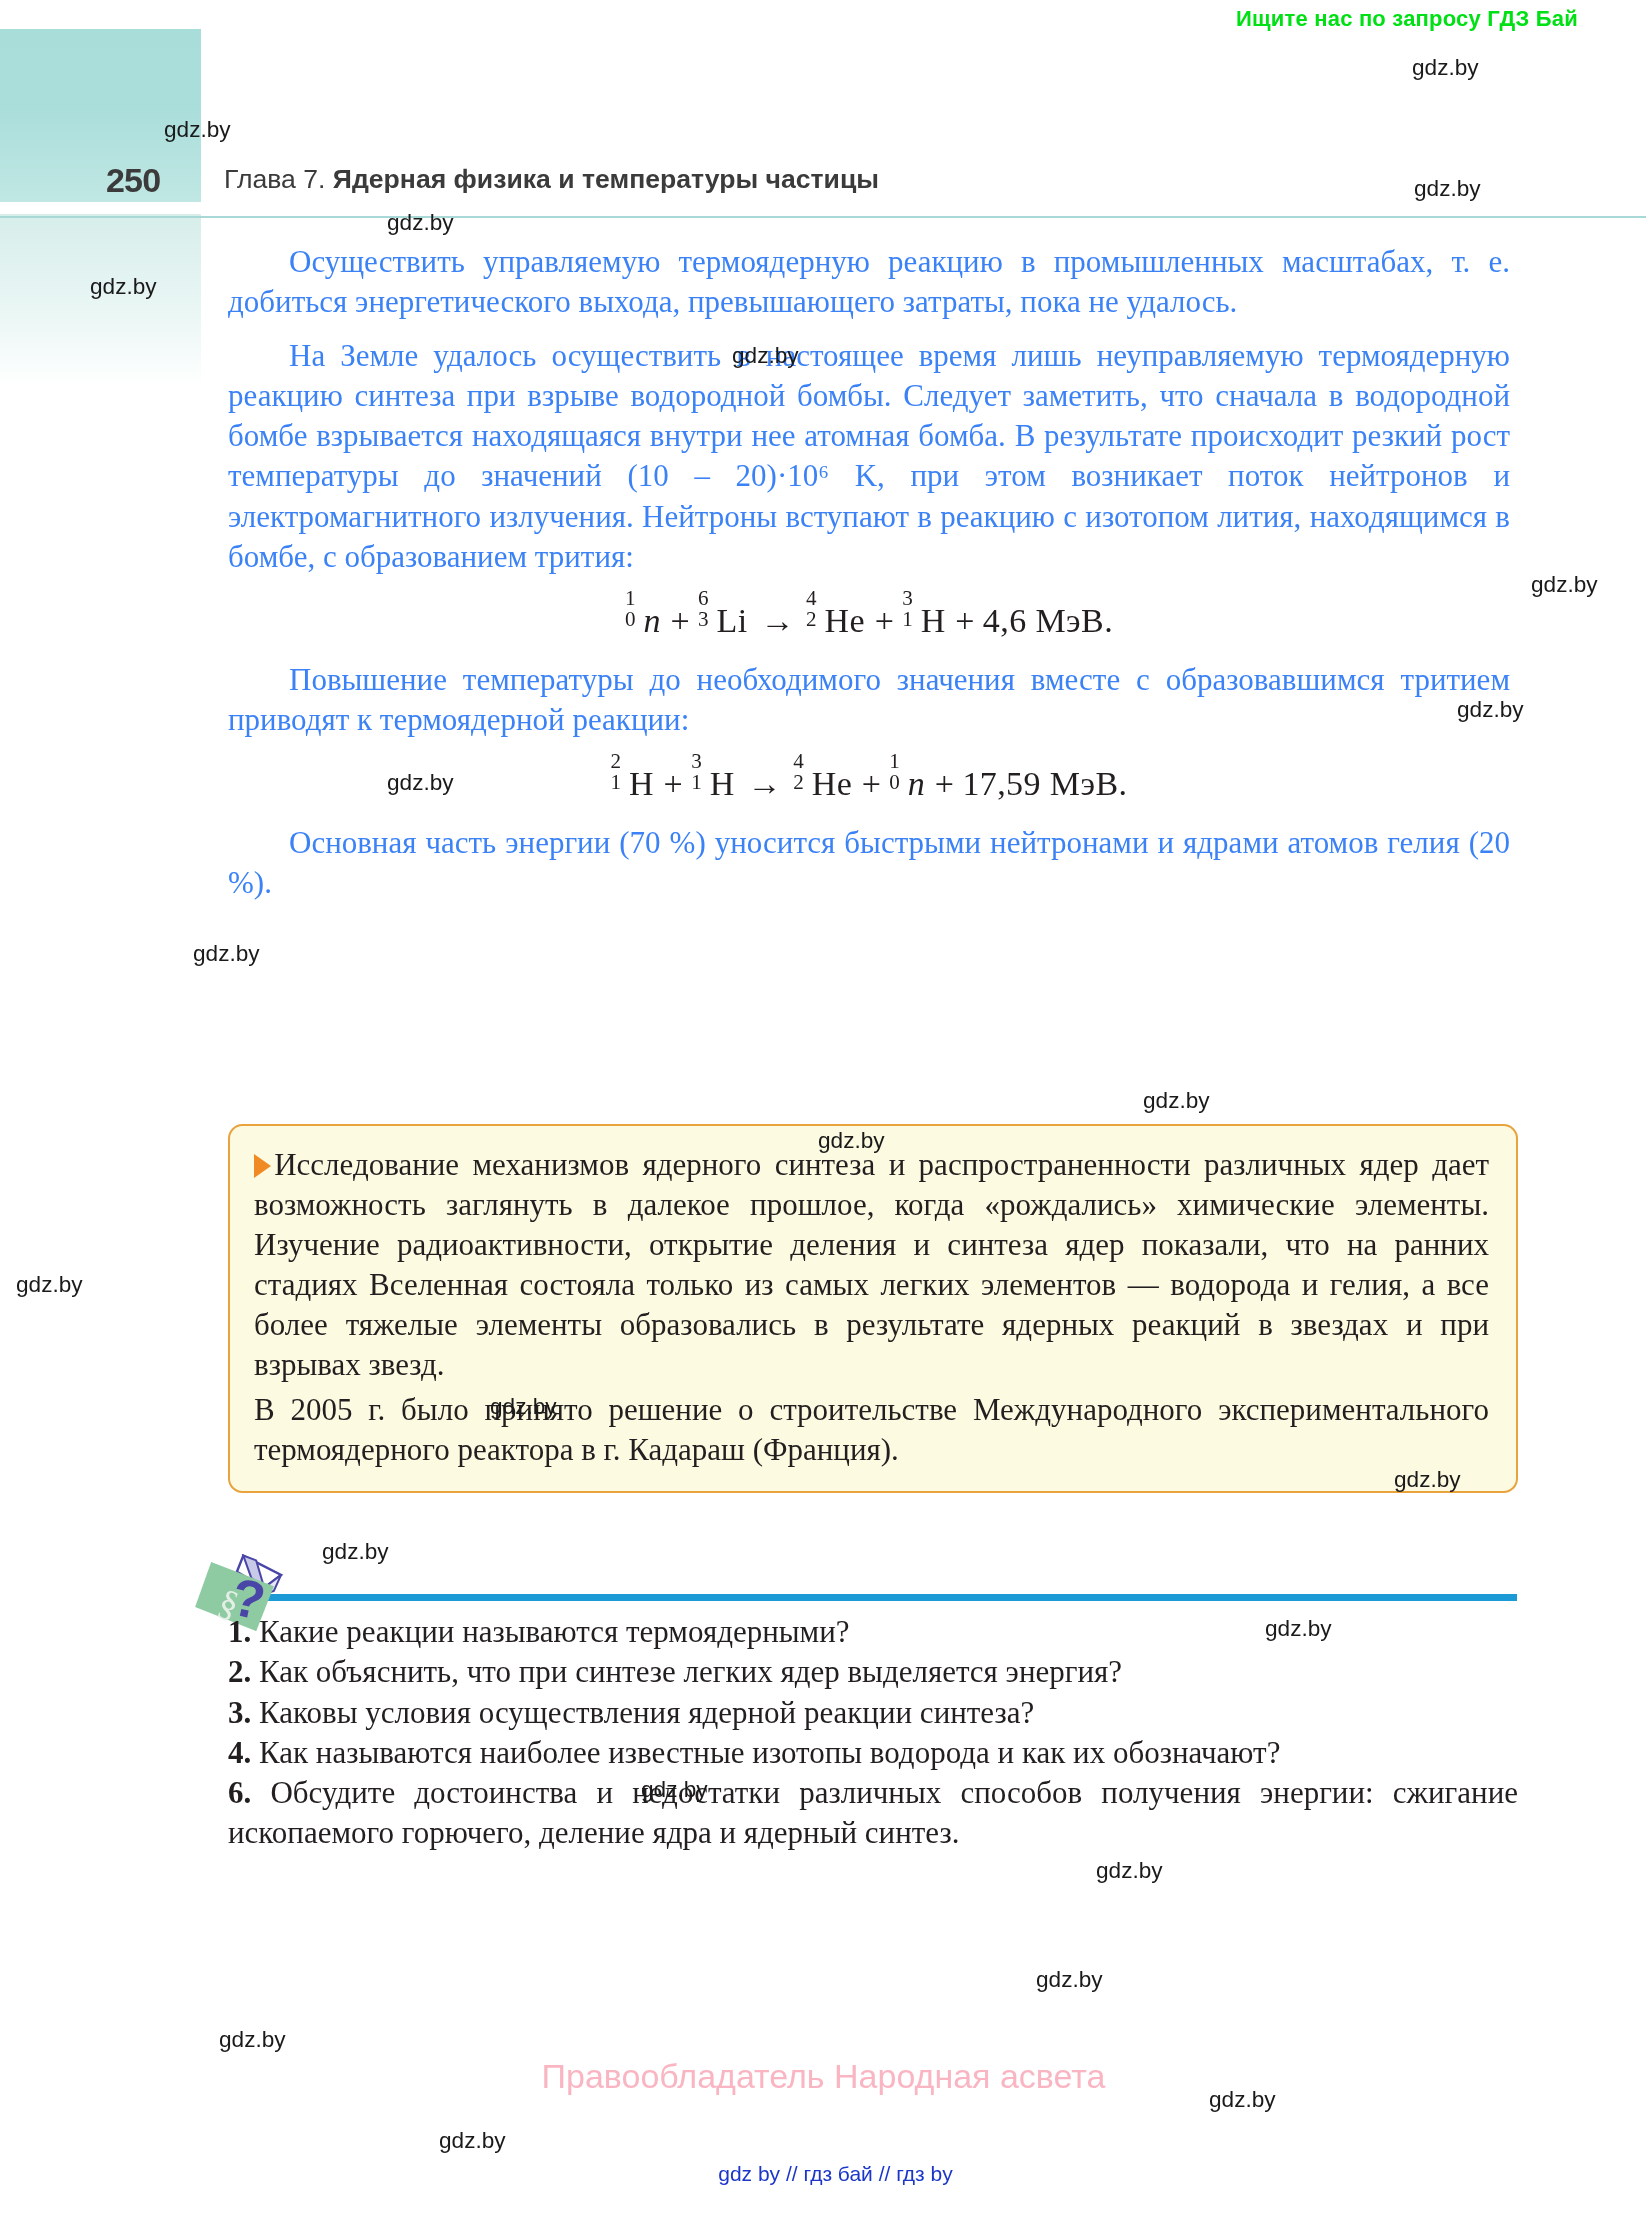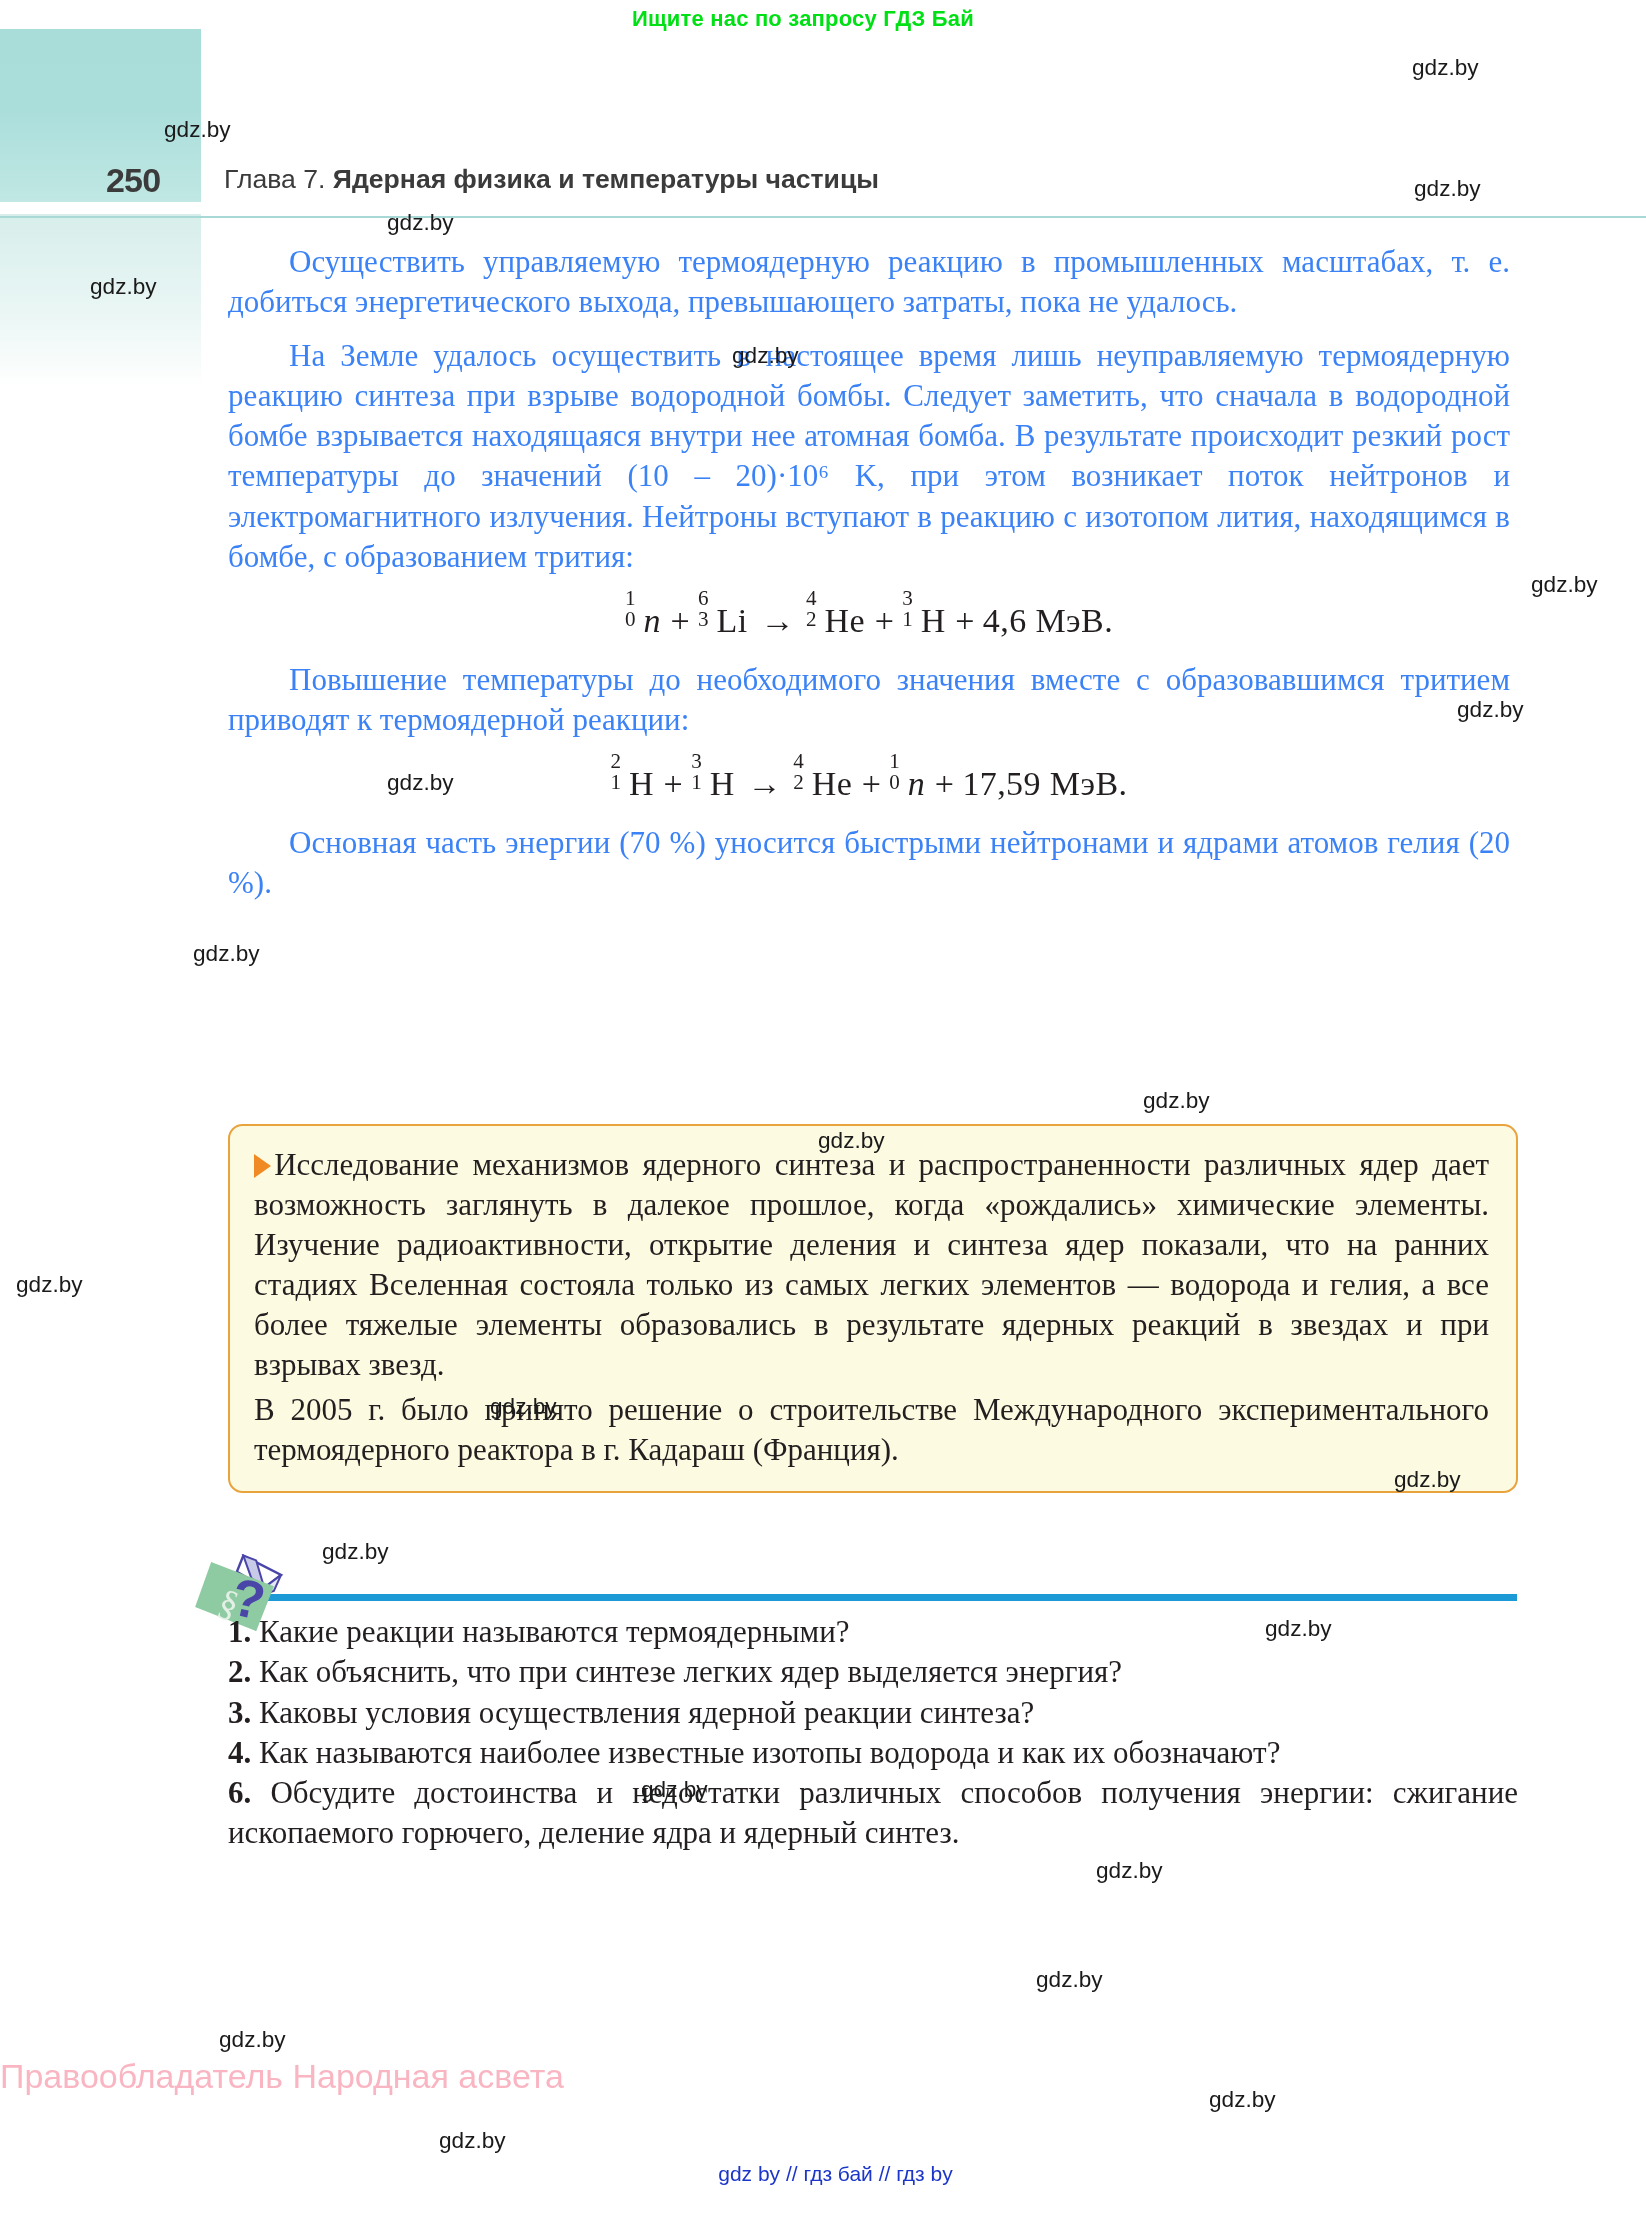--- a/index.html
+++ b/index.html
@@ -16,29 +16,28 @@
     color: #231f20;
   }
 
   
   .promo-banner {
     position: absolute;
     top: 0;
     left: 0;
     width: 1578px;
     height: 37px;
-    text-align: center;
+    text-align: right;
     font-family: "Liberation Sans", "DejaVu Sans", sans-serif;
     font-size: 22px;
     font-weight: 600;
     color: #00e015;
     line-height: 37px;
     letter-spacing: 0.2px;
     white-space: nowrap;
-    margin-left: 14px;
   }
 
   
   .teal-block-top {
     position: absolute;
     left: 0;
     top: 29px;
     width: 201px;
     height: 173px;
     background: linear-gradient(to bottom, #a8ddda 0%, #aadedb 45%, #c0e7e3 100%);
@@ -208,21 +207,21 @@
     text-indent: 0;
   }
   .q-num { font-weight: bold; }
 
   
   .rights-holder {
     position: absolute;
     left: 0;
     top: 2057px;
     width: 1647px;
-    text-align: left;
+    text-align: center;
     font-family: "Liberation Sans", "DejaVu Sans", sans-serif;
     font-size: 34px;
     color: #f9b6c2;
     white-space: nowrap;
   }
   .footer-links {
     position: absolute;
     left: 12px;
     top: 2162px;
     width: 1647px;

